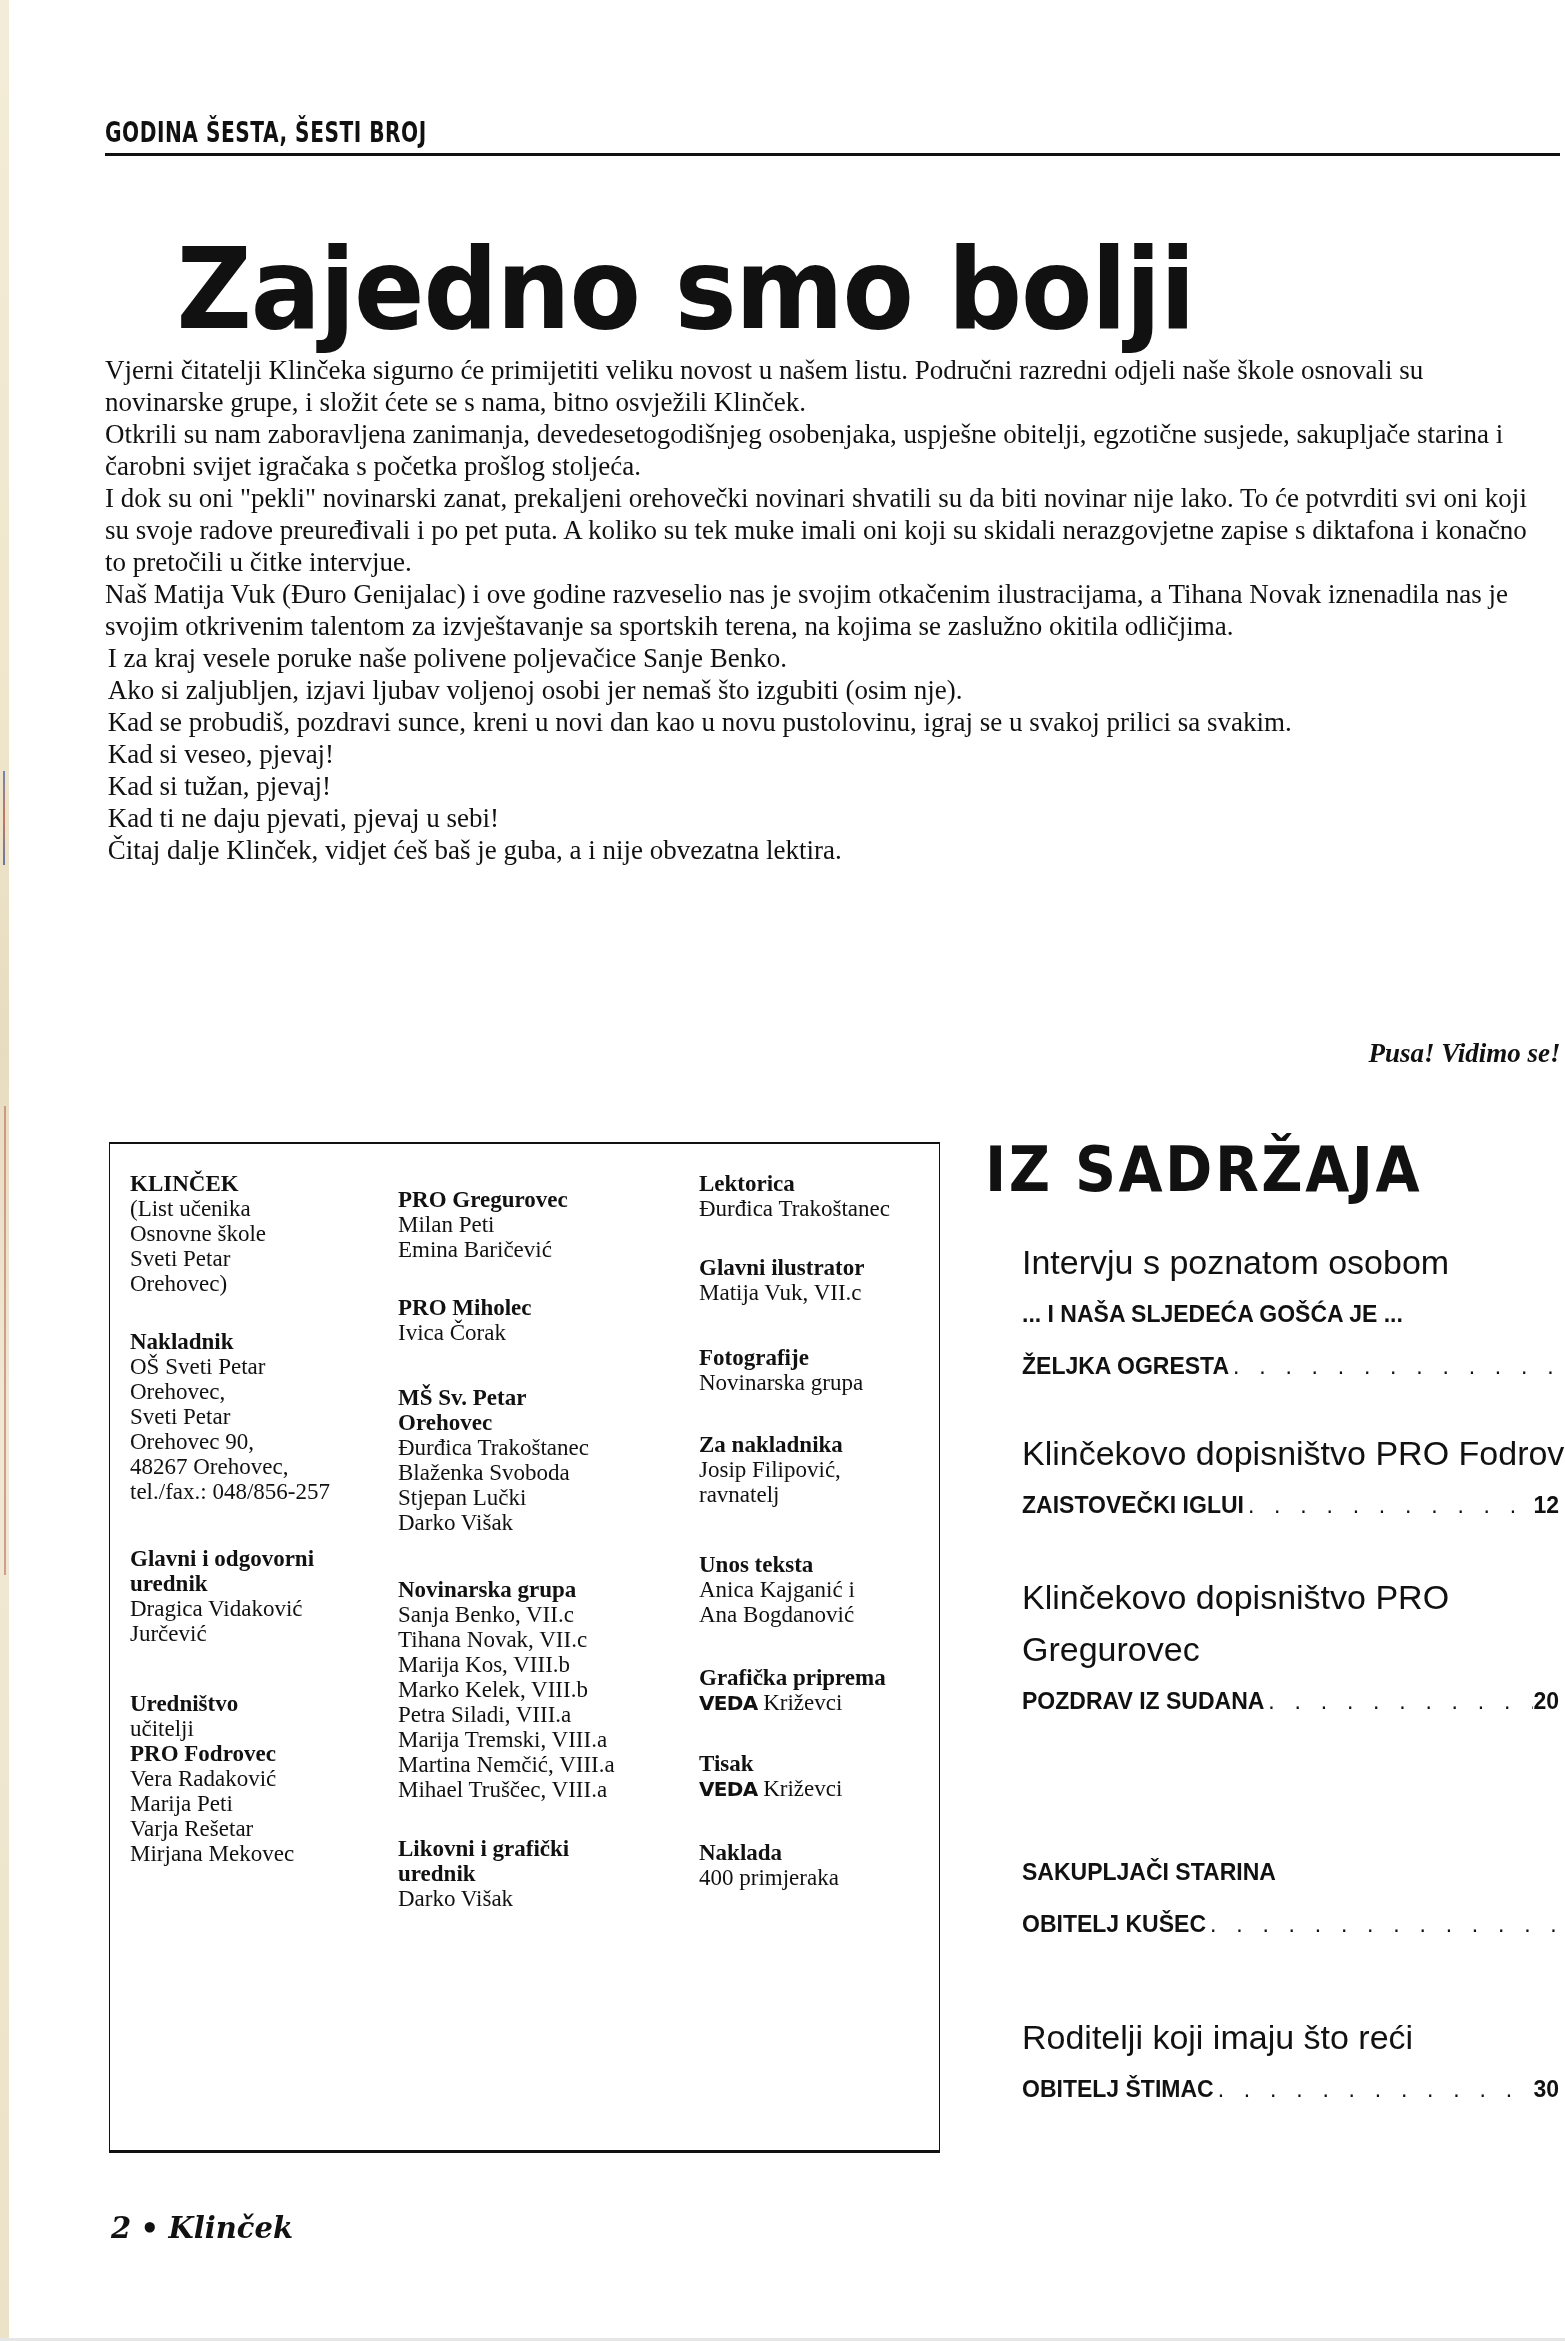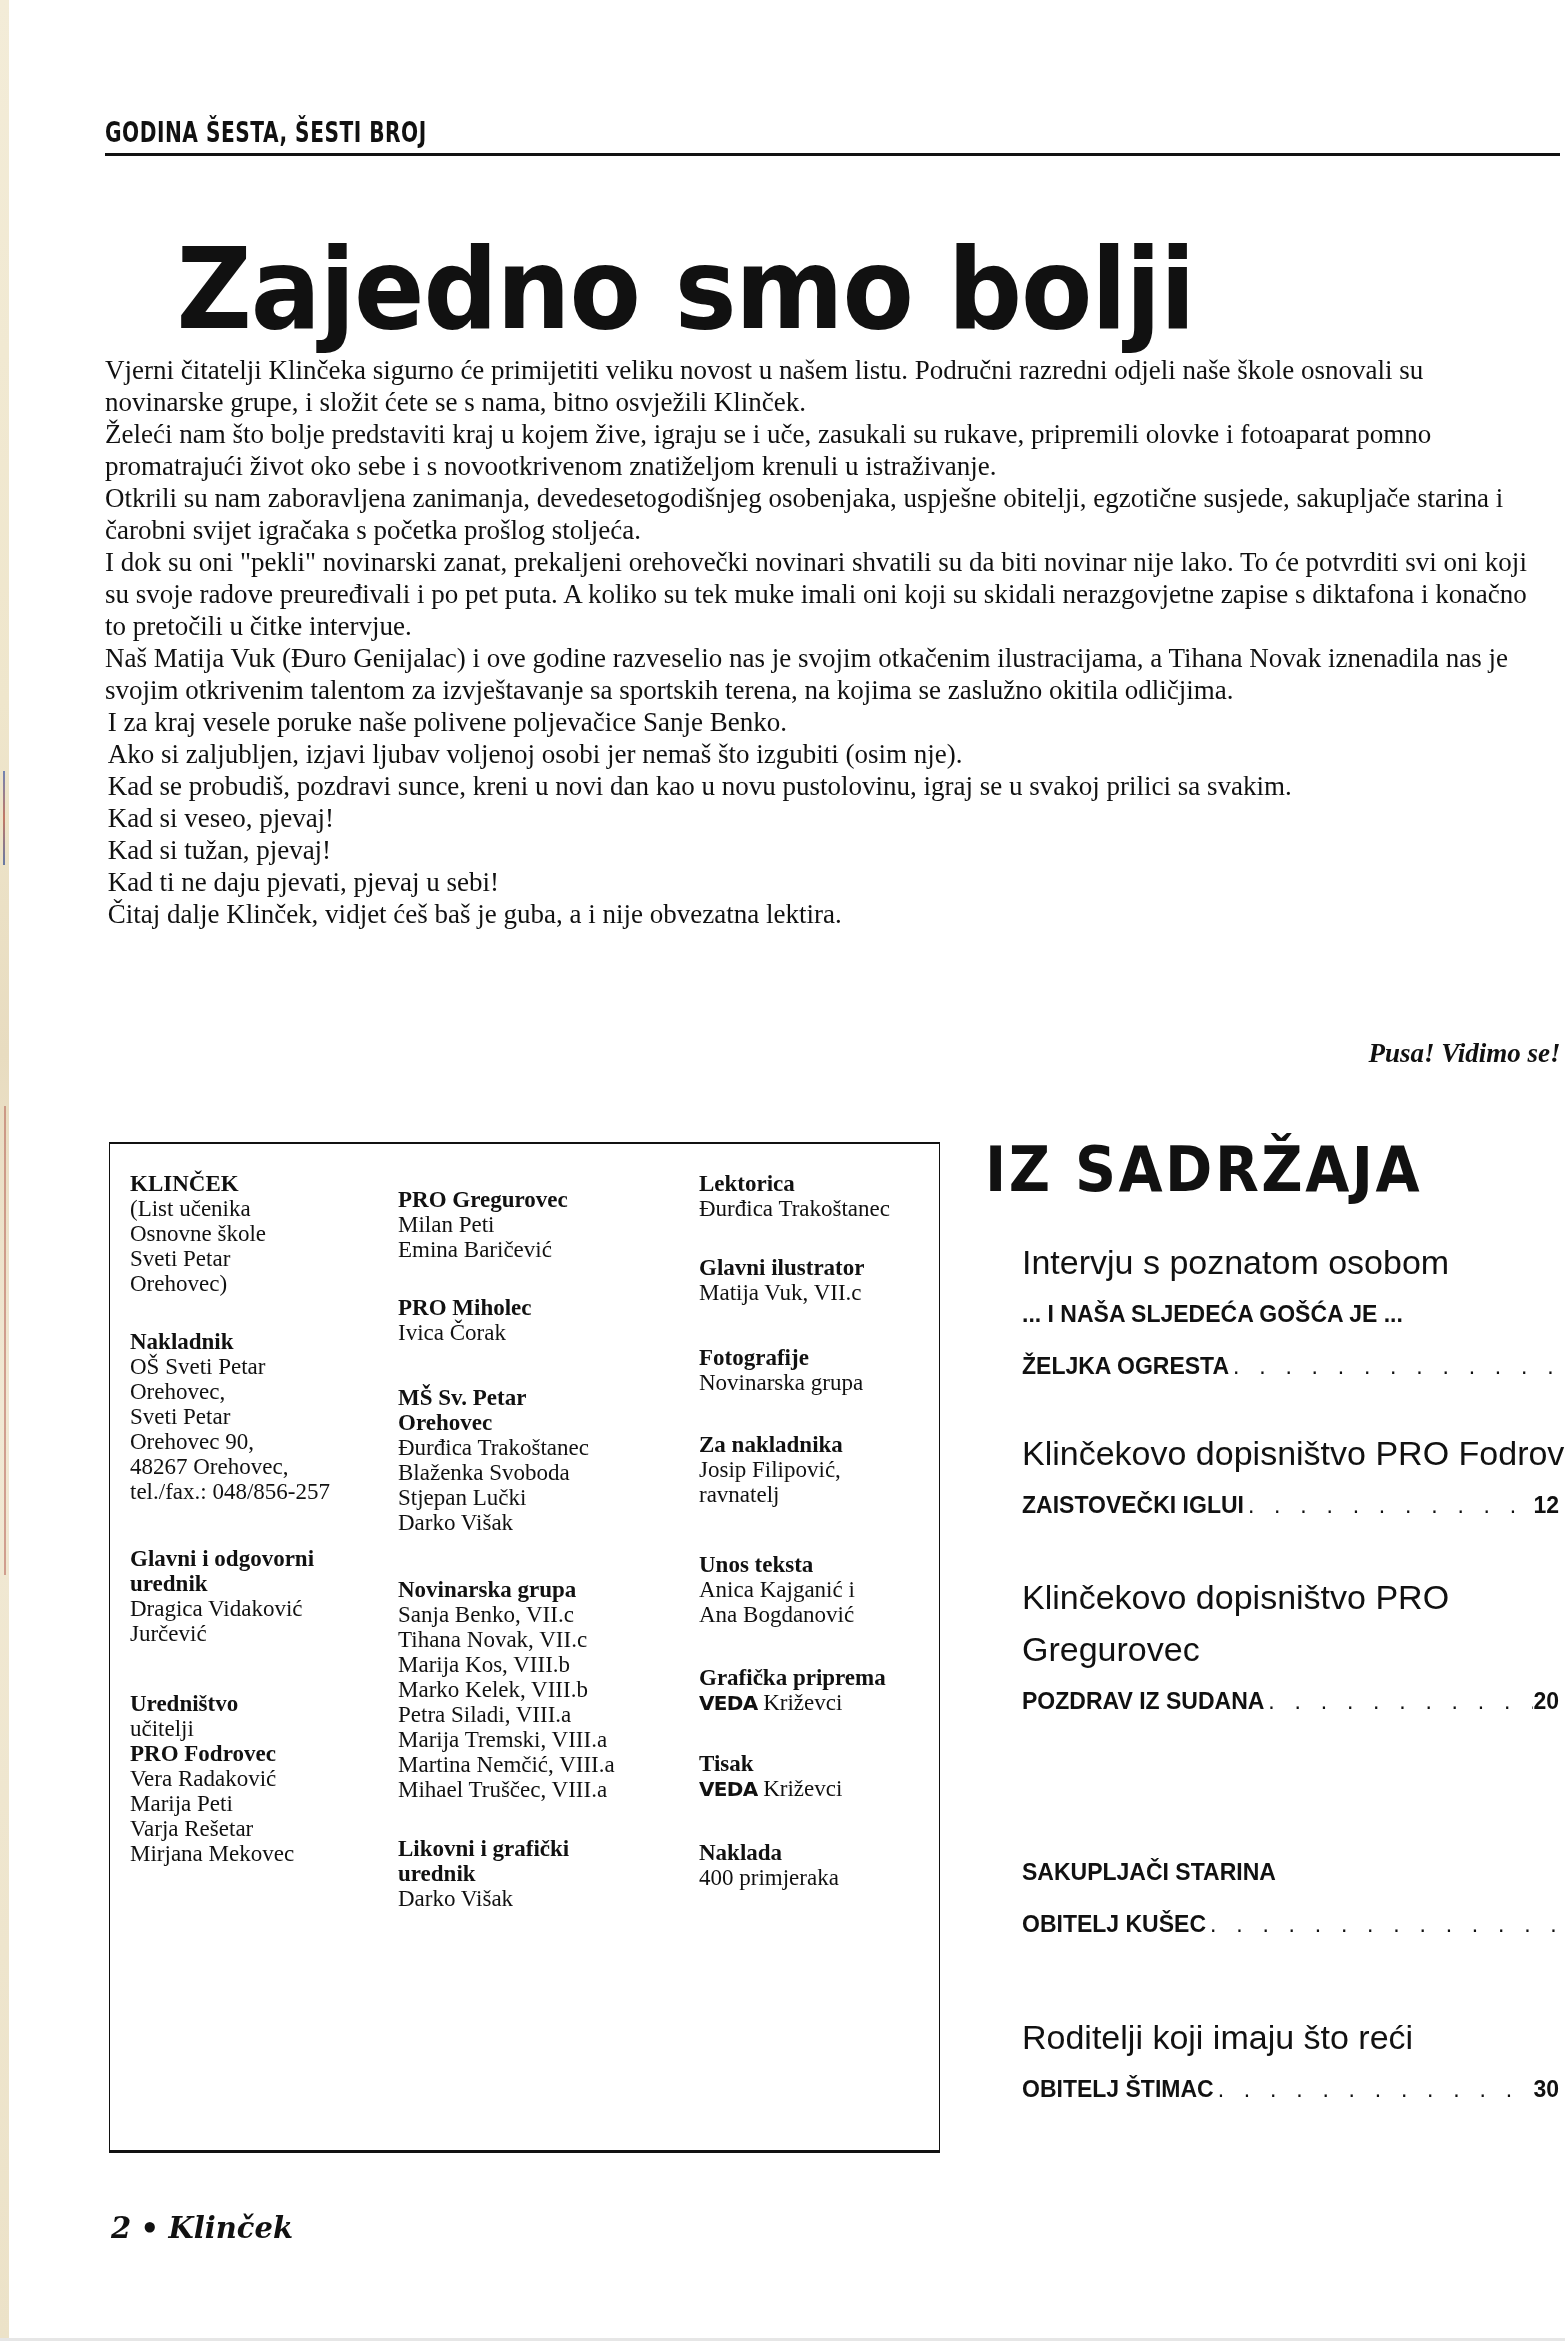--- a/index.html
+++ b/index.html
@@ -59,21 +59,20 @@
   <span class="header-text">GODINA ŠESTA, ŠESTI BROJ</span>
   <div class="header-rule"></div>
 </div>
 
 <div class="title">
   <span>Zajedno smo bolji</span>
 </div>
 
 <div class="body-text">
   <p>Vjerni čitatelji Klinčeka sigurno će primijetiti veliku novost u našem listu. Područni razredni odjeli naše škole osnovali su novinarske grupe, i složit ćete se s nama, bitno osvježili Klinček.</p>
-  <p>Želeći nam što bolje predstaviti kraj u kojem žive, igraju se i uče, zasukali su rukave, pripremili olovke i fotoaparat pomno promatrajući život oko sebe i s novootkrivenom znatiželjom krenuli u istraživanje.</p>
   <p>Otkrili su nam zaboravljena zanimanja, devedesetogodišnjeg osobenjaka, uspješne obitelji, egzotične susjede, sakupljače starina i čarobni svijet igračaka s početka prošlog stoljeća.</p>
   <p>I dok su oni "pekli" novinarski zanat, prekaljeni orehovečki novinari shvatili su da biti novinar nije lako. To će potvrditi svi oni koji su svoje radove preuređivali i po pet puta. A koliko su tek muke imali oni koji su skidali nerazgovjetne zapise s diktafona i konačno to pretočili u čitke intervjue.</p>
   <p>Naš Matija Vuk (Đuro Genijalac) i ove godine razveselio nas je svojim otkačenim ilustracijama, a Tihana Novak iznenadila nas je svojim otkrivenim talentom za izvještavanje sa sportskih terena, na kojima se zaslužno okitila odličjima.</p>
   <p class="ind">I za kraj vesele poruke naše polivene poljevačice Sanje Benko.</p>
   <p class="ind">Ako si zaljubljen, izjavi ljubav voljenoj osobi jer nemaš što izgubiti (osim nje).</p>
   <p class="ind">Kad se probudiš, pozdravi sunce, kreni u novi dan kao u novu pustolovinu, igraj se u svakoj prilici sa svakim.</p>
   <p class="ind">Kad si veseo, pjevaj!</p>
   <p class="ind">Kad si tužan, pjevaj!</p>
   <p class="ind">Kad ti ne daju pjevati, pjevaj u sebi!</p>
   <p class="ind">Čitaj dalje Klinček, vidjet ćeš baš je guba, a i nije obvezatna lektira.</p>

